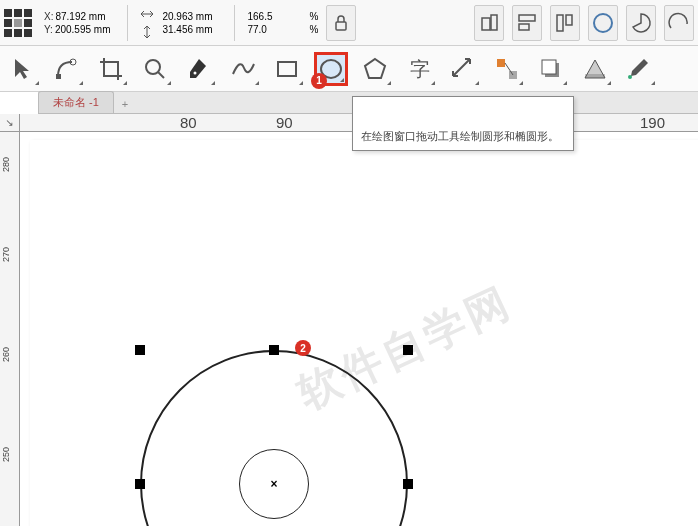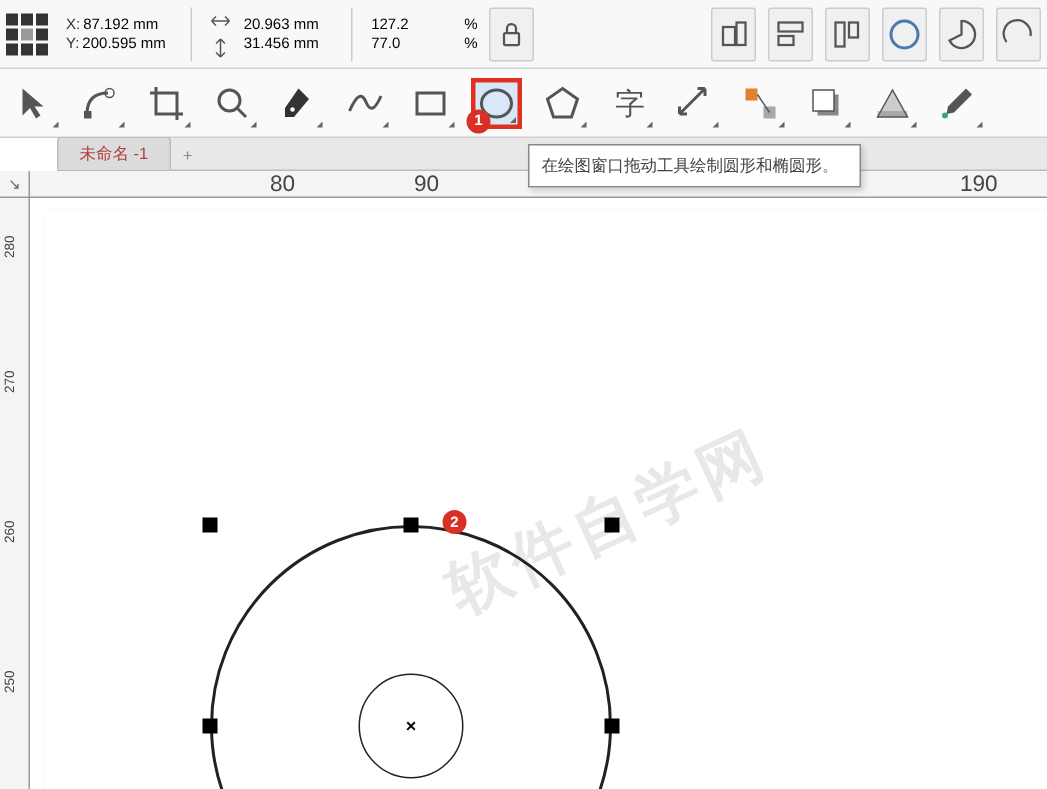--- a/index.html
+++ b/index.html
@@ -26,21 +26,21 @@
   .toolbox { height: 46px; display: flex; align-items: center; padding: 2px 6px; gap: 10px; background: #fafafa; border-bottom: 1px solid #d0d0d0; }
   .tool { width: 34px; height: 34px; display:flex; align-items:center; justify-content:center; position:relative; }
   .tool svg { width:26px; height:26px; }
   .tool .drop { position:absolute; right:1px; bottom:1px; width:0; height:0; border-left:4px solid transparent; border-bottom:4px solid #666; }
   .tool.highlight { border: 3px solid #e03020; background:#d8e8f8; }
   
   .badge { position:absolute; width:16px; height:16px; border-radius:50%; background:#d93025; color:#fff; font-size:10px; display:flex; align-items:center; justify-content:center; font-weight:bold; z-index:20; }
   
   .tooltip { position:absolute; left:352px; top:96px; width:222px; background:#fff; border:1px solid #888; padding:6px 8px; font-size:11px; box-shadow:2px 2px 4px rgba(0,0,0,0.15); z-index:30; }
   .tooltip .tt-title { font-weight:bold; margin-bottom:2px; color:#222; }
-  .tooltip .tt-body { color:#444; }
+  .tooltip .tt-body { color:#444;margin-top:26px; }
   
   .tab-bar { height: 22px; background: #e8e8e8; display:flex; align-items:flex-end; padding-left:0; border-bottom:1px solid #bbb;margin-left:38px; }
   .tab { background:#dcdcdc; border:1px solid #bbb; border-bottom:none; padding:3px 14px; font-size:11px; color:#b04040; border-radius: 3px 3px 0 0; }
   .tab-plus { padding:3px 8px; color:#888; }
   
   .rulers-corner { position:absolute; left:0; top:114px; width:20px; height:18px; border-right:1px solid #999; border-bottom:1px solid #999; background:#f4f4f4; display:flex; align-items:center; justify-content:center; font-size:10px; color:#666; }
   .ruler-h { position:absolute; left:20px; top:114px; right:0; height:18px; border-bottom:1px solid #999; background:#f4f4f4; }
   .ruler-h .tick { position:absolute; top:0; font-size:15px; color:#444; }
   .ruler-h .tick::after { content:""; position:absolute; left:50%; bottom:-14px; width:1px; height:4px; background:#666; }
   .ruler-v { position:absolute; left:0; top:132px; width:20px; bottom:0; border-right:1px solid #999; background:#f4f4f4; }
@@ -96,21 +96,21 @@
     <div class="prop-row">
         <span class="prop-val">20.963 mm</span>
       </div>
     <div class="prop-row">
         <span class="prop-val">31.456 mm</span>
       </div>
   </div>
   <div class="divider"></div>
   <div class="prop-group">
     <div class="prop-row">
-        <span class="prop-val">127.2</span>
+        <span class="prop-val">166.5</span>
         <span>%</span>
       </div>
     <div class="prop-row">
         <span class="prop-val">77.0</span>
         <span>%</span>
       </div>
   </div>
   <div class="big-btn">
     <svg>
         <rect x="6" y="10" width="10" height="8" rx="1"></rect>

